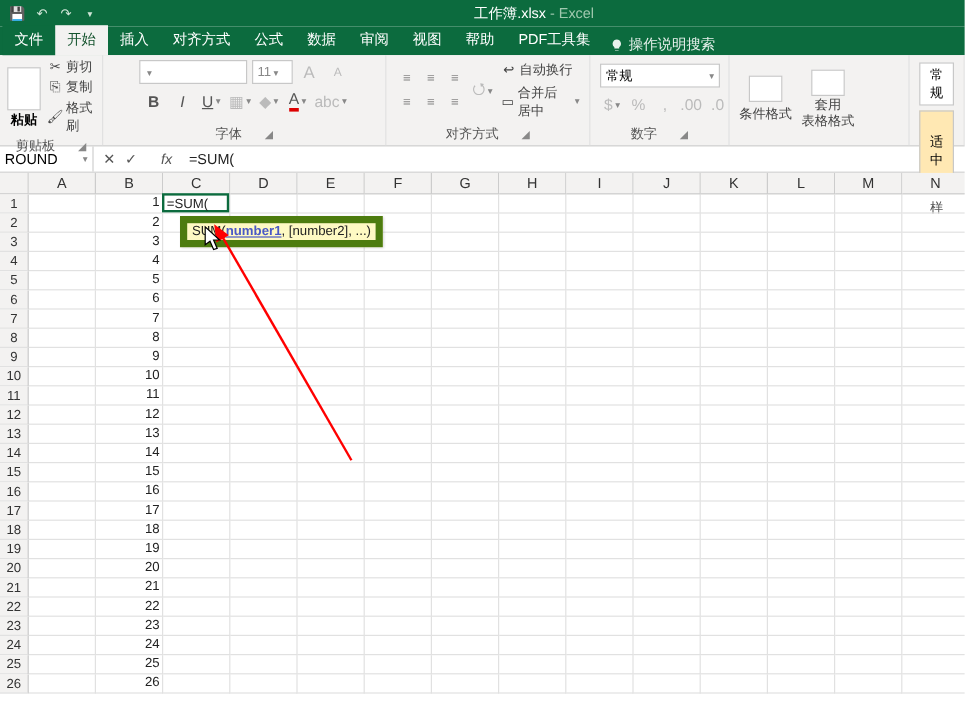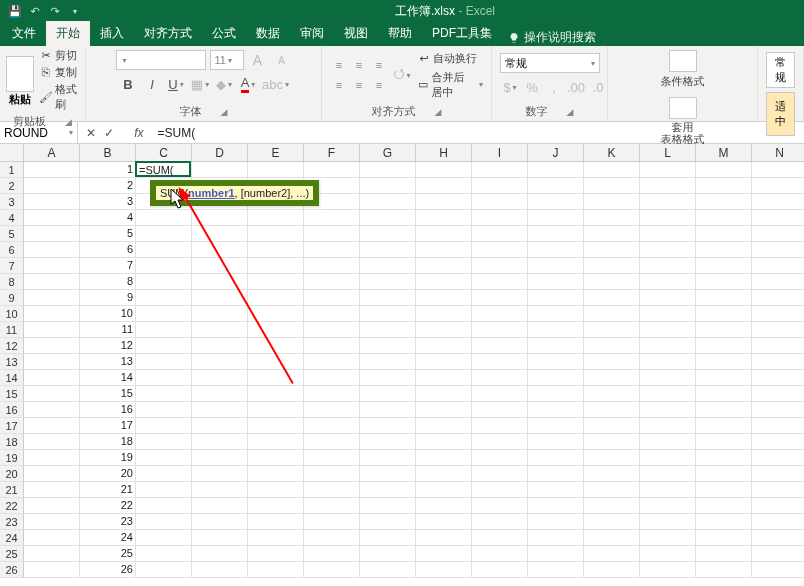--- a/index.html
+++ b/index.html
@@ -43,21 +43,21 @@
 
 .align-grid { display:grid; grid-template-columns:repeat(3,18px); grid-template-rows:repeat(2,18px); gap:2px; }
 .align-grid .c { display:flex; align-items:center; justify-content:center; color:#888; font-size:11px; }
 .wrap-col { display:flex; flex-direction:column; gap:4px; margin-left:6px; font-size:11px; color:#444; }
 .wrap-col .row { display:flex; align-items:center; gap:3px; cursor:pointer; }
 
 .num-fmt { display:flex; flex-direction:column; gap:4px; width:100px; }
 .num-sel { height:20px; border:1px solid #c8c8c8; background:#fff; font-size:11px; display:flex; align-items:center; padding:0 4px; justify-content:space-between; }
 .num-row { display:flex; gap:2px; }
 
-.styles-box { display:flex; gap:8px; padding:2px 4px;flex-direction:column; }
+.styles-box { display:flex; gap:8px; padding:2px 4px; }
 .style-item { display:flex; flex-direction:column; align-items:center; font-size:11px; color:#444; gap:2px; cursor:pointer; }
 .style-ico { width:28px; height:22px; border:1px solid #c8c8c8; background:#fff; }
 
 
 .fx-bar { height:22px; border-bottom:1px solid #d0d0d0; display:flex; align-items:center; }
 .name-box { width:78px; height:100%; border-right:1px solid #d0d0d0; display:flex; align-items:center; padding:0 4px; font-size:12px; }
 .name-box .caret { margin-left:auto; }
 .fx-btns { display:flex; align-items:center; gap:8px; padding:0 8px; color:#555; }
 .fx-input { flex:1; padding:0 6px; font-size:12px; color:#222; }
 
@@ -257,21 +257,21 @@
         <span style="white-space:pre-line;text-align:center;line-height:1.1;">套用
 表格格式</span>
       </div>
     </div>
     <div class="group-label"></div>
   </div>
 
   <div class="group" style="flex:1;">
     <div class="group-ctrls stack2" style="padding:4px;">
       <div style="border:1px solid #c8c8c8;background:#fff;padding:2px 8px;font-size:11px;">常规</div>
-      <div style="border:1px solid #c8c8c8;background:#ffe8b3;padding:6px 8px;font-size:11px;">适中</div>
+      <div style="border:1px solid #c8c8c8;background:#ffe8b3;padding:18px 8px;font-size:11px;">适中</div>
     </div>
     <div class="group-label">
         <span>样</span>
       </div>
   </div>
 
 </div>
 
 <div class="fx-bar">
   <div class="name-box">

